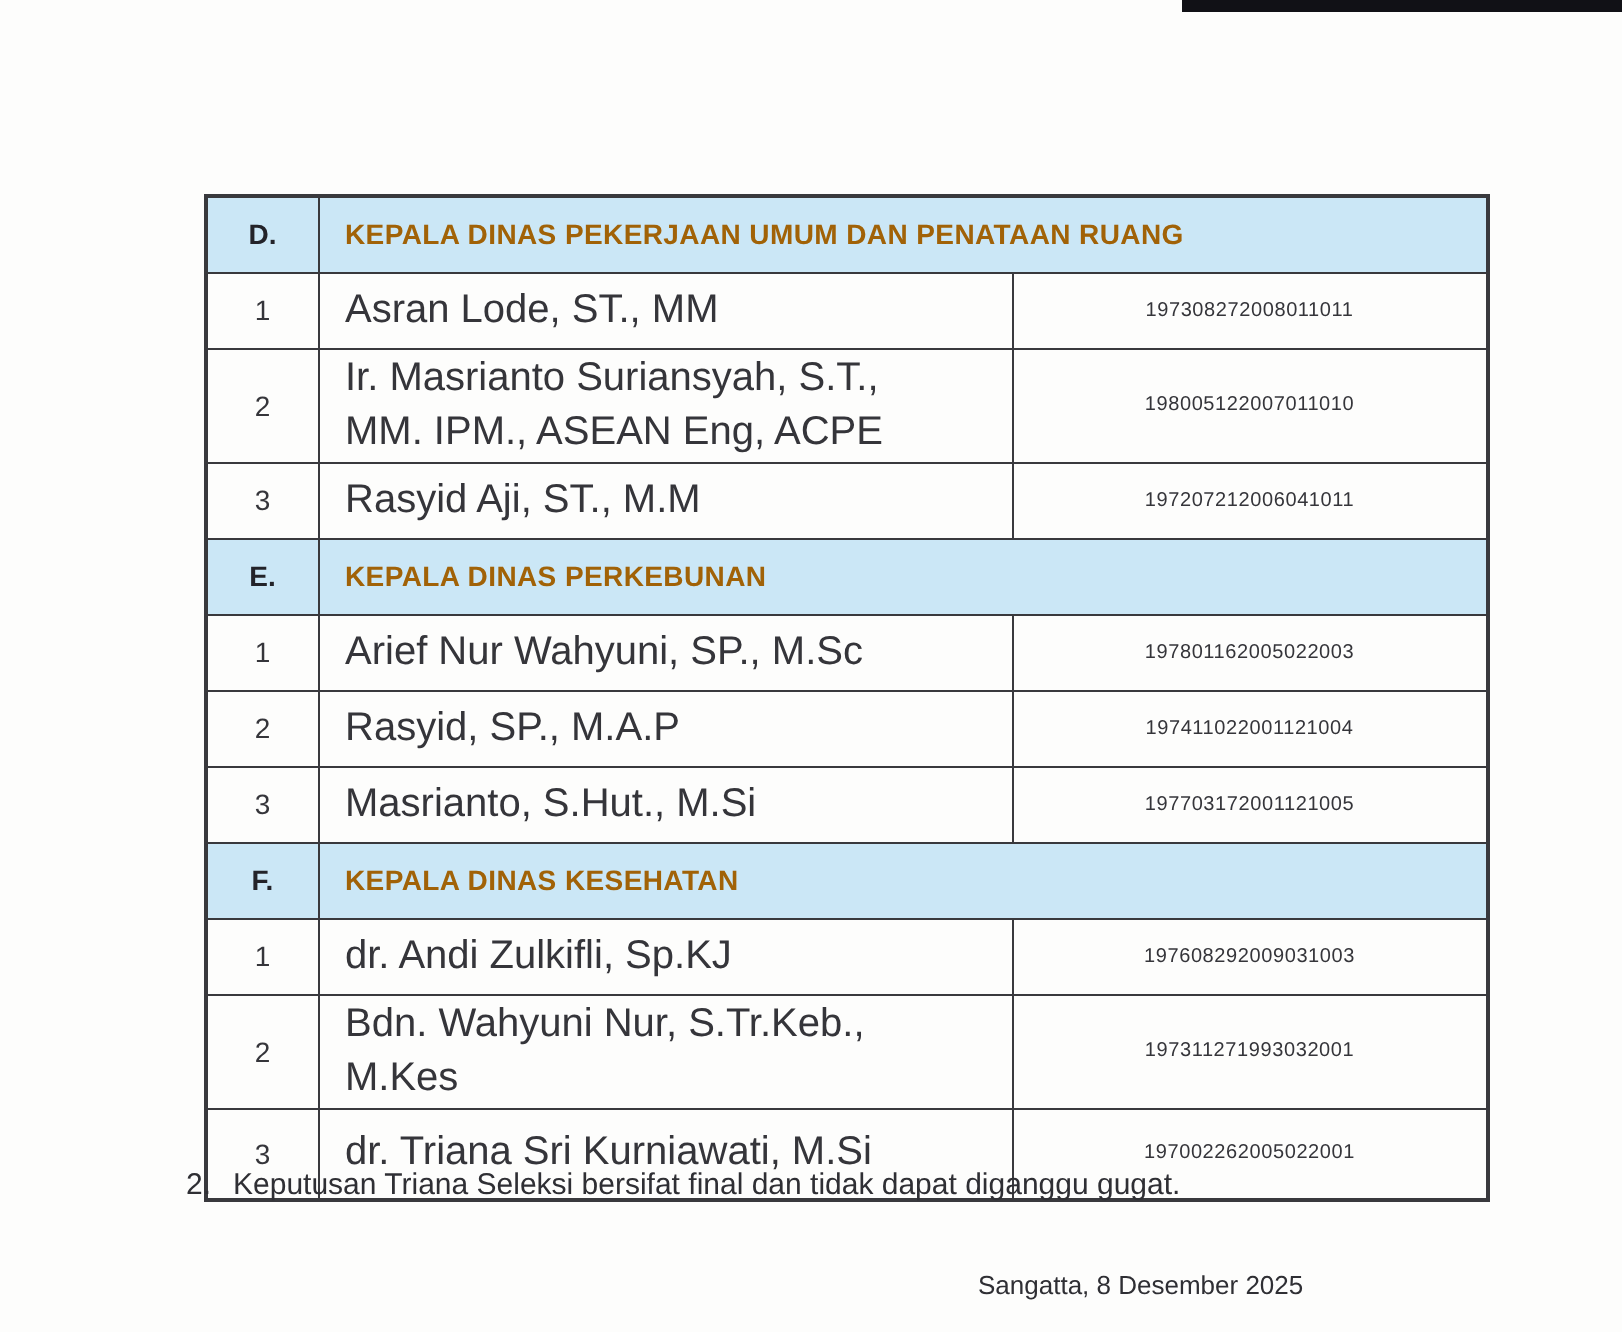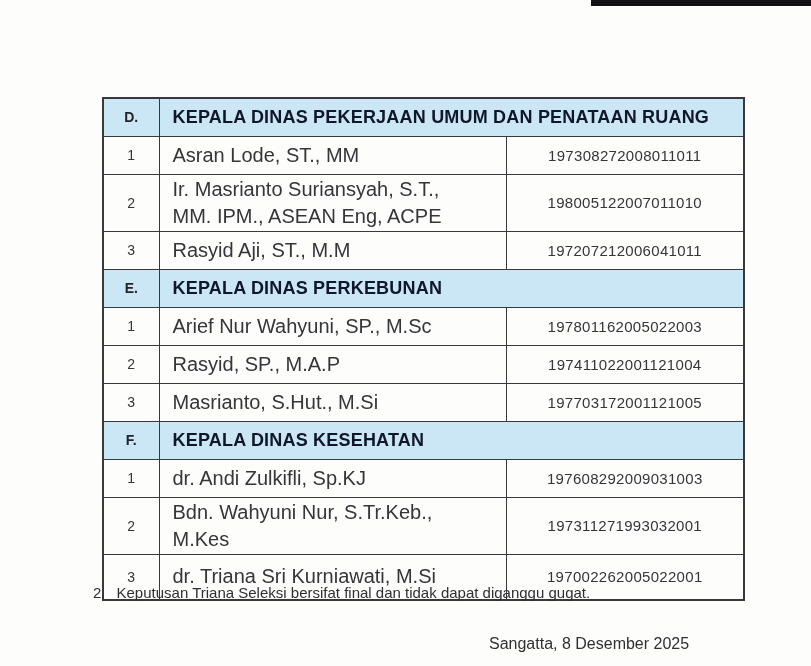--- a/index.html
+++ b/index.html
@@ -37,57 +37,57 @@
   tr.h-lg { height: 46px; }
   td.sec-letter {
     text-align: center;
     font-weight: bold;
     font-size: 14px;
     color: #232329;
     background: #cbe7f6;
   }
   td.sec-title {
     font-weight: bold;
-    font-size: 18px;
-    color: #0f172a;
+    font-size: 14px;
+    color: #a16207;
     background: #cbe7f6;
     padding-left: 13px;
     letter-spacing: 0.2px;
   }
   td.no {
     text-align: center;
     font-size: 14px;
     color: #35353a;
   }
   td.name {
     font-size: 20px;
     color: #35353a;
     padding-left: 13px;
     padding-right: 24px;
     line-height: 1.35;
   }
   td.nip {
     text-align: center;
-    font-size: 15px;
+    font-size: 10px;
     color: #35353a;
     letter-spacing: 0.3px;
   }
   .footnote {
     position: absolute;
     left: 93px; top: 584px;
     font-size: 15px;
     color: #2f2f34;
     display: flex;
     gap: 11px;
     white-space: nowrap;
   }
   .signature {
     position: absolute;
     left: 489px; top: 635px;
-    font-size: 16px;
+    font-size: 13px;
     color: #2f2f34;
     white-space: nowrap;
   }
 </style>
 </head>
 <body>
 
 <div class="page">
 
   <div class="scan-bar"></div>

